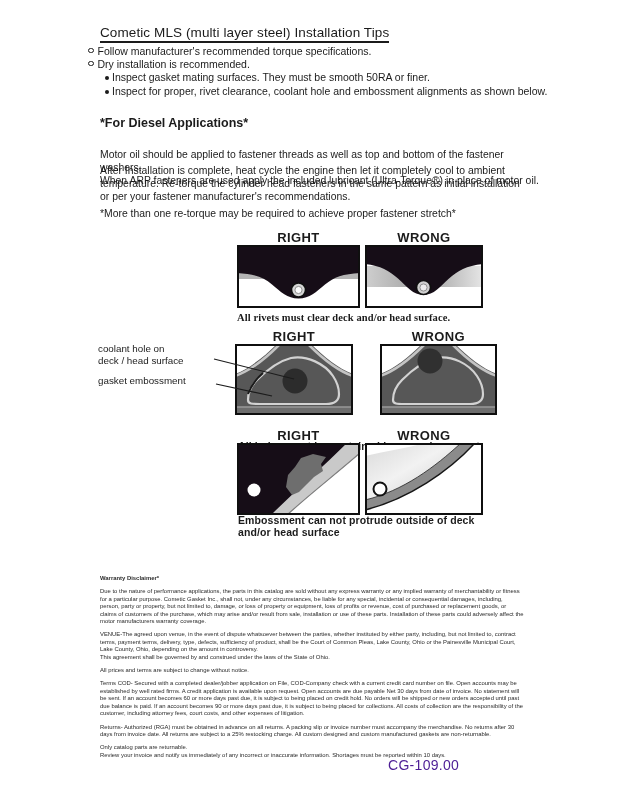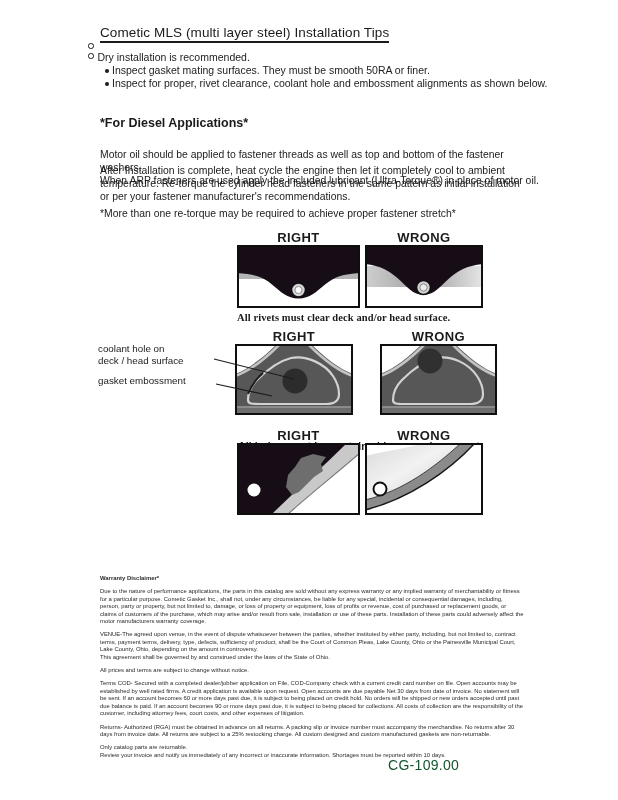--- a/index.html
+++ b/index.html
@@ -29,33 +29,34 @@
   .p1{top:148px;}
   .p2{top:164px;}
   .p3{top:207px;}
   .rw-label{font-size:13px;font-weight:700;text-align:center;letter-spacing:.4px;}
   .fig-caption{font-size:10.5px;font-weight:700;letter-spacing:.1px;white-space:pre-line;line-height:11.5px;}
   .ann-label{font-size:9.8px;line-height:11.5px;text-align:left;white-space:pre-line;width:114px;}
   .panel{display:block;}
   .legal{left:100px;top:575px;width:424px;font-size:5.9px;line-height:7.4px;color:#2a2a2a;}
   .legal-heading{font-weight:700;margin:0 0 6px 0;}
   .legal p{margin:0 0 6px 0;white-space:pre-line;}
-  .part-number{left:388px;top:757px;font-size:14px;letter-spacing:.3px;color:#14532d;}
+  .part-number{left:388px;top:757px;font-size:14px;letter-spacing:.3px;color:#4c1d95;}
   .overlay{left:0;top:0;width:618px;height:800px;pointer-events:none;}
 </style>
 </head>
 <body>
 
 <div class="page">
 
   <div class="abs doc-title">Cometic MLS (multi layer steel) Installation Tips</div>
 
   <div class="abs tips">
     <div class="tip-line">
       <span class="marker-o"></span>
+      <span>Follow manufacturer's recommended torque specifications.</span>
     </div>
     <div class="tip-line">
       <span class="marker-o"></span>
       <span>Dry installation is recommended.</span>
     </div>
     <div class="tip-line sub">
       <span class="marker-dot"></span>
       <span>Inspect gasket mating surfaces.  They must be smooth 50RA or finer.</span>
     </div>
     <div class="tip-line sub">
@@ -161,20 +162,22 @@
     </defs>
     <rect x="0" y="0" width="118" height="72" style="fill:#ffffff"></rect>
     <path d="M0,13 C22,8 42,5 60,0 L96,0 C70,24 38,48 0,57 Z" fill="url(#g3w)"></path>
     <path d="M0,57 C38,48 70,24 96,0 L110,0 C84,28 44,56 0,67 Z" style="fill:var(--shade_gray)"></path>
     <path d="M0,57 C38,48 70,24 96,0" style="fill:none;stroke:#222222;stroke-width:0.8"></path>
     <path d="M0,67 C44,56 84,28 110,0" style="fill:none;stroke:#161616;stroke-width:1.4"></path>
     <circle cx="15" cy="46" r="6.5" style="fill:#ffffff;stroke:#111111;stroke-width:2"></circle>
     <rect x="1" y="1" width="116" height="70" style="fill:none;stroke:#0f0f0f;stroke-width:2"></rect>
   </svg>
 
+  <div class="abs fig-caption" style="left:238px;top:515px;">Embossment can not protrude outside of deck
+and/or head surface</div>
 
   <svg class="abs overlay" viewBox="0 0 618 800">
     <line x1="214" y1="359" x2="294" y2="379" style="stroke:#1b1b1b;stroke-width:1.1"></line>
     <line x1="216" y1="384" x2="272" y2="396" style="stroke:#1b1b1b;stroke-width:1.1"></line>
   </svg>
 
   <div class="abs legal">
     <p class="legal-heading">Warranty Disclaimer*</p>
     <p>Due to the nature of performance applications, the parts in this catalog are sold without any express warranty or any implied warranty of merchantability or fitness for a particular purpose.  Cometic Gasket Inc., shall not, under any circumstances, be liable for any special, incidental or consequential damages, including, person, party or property, but not limited to, damage, or loss of property or equipment, loss of profits or revenue, cost of purchased or replacement goods, or claims of customers of the purchase, which may arise and/or result from sale, installation or use of these parts.  Installation of these parts could adversely affect the motor manufacturers warranty coverage.</p>
     <p>VENUE-The agreed upon venue, in the event of dispute whatsoever between the parties, whether instituted by either party, including, but not limited to, contract terms, payment terms, delivery, type, defects, sufficiency of product, shall be the Court of Common Pleas, Lake County, Ohio or the Painesville Municipal Court, Lake County, Ohio, depending on the amount in controversy.

